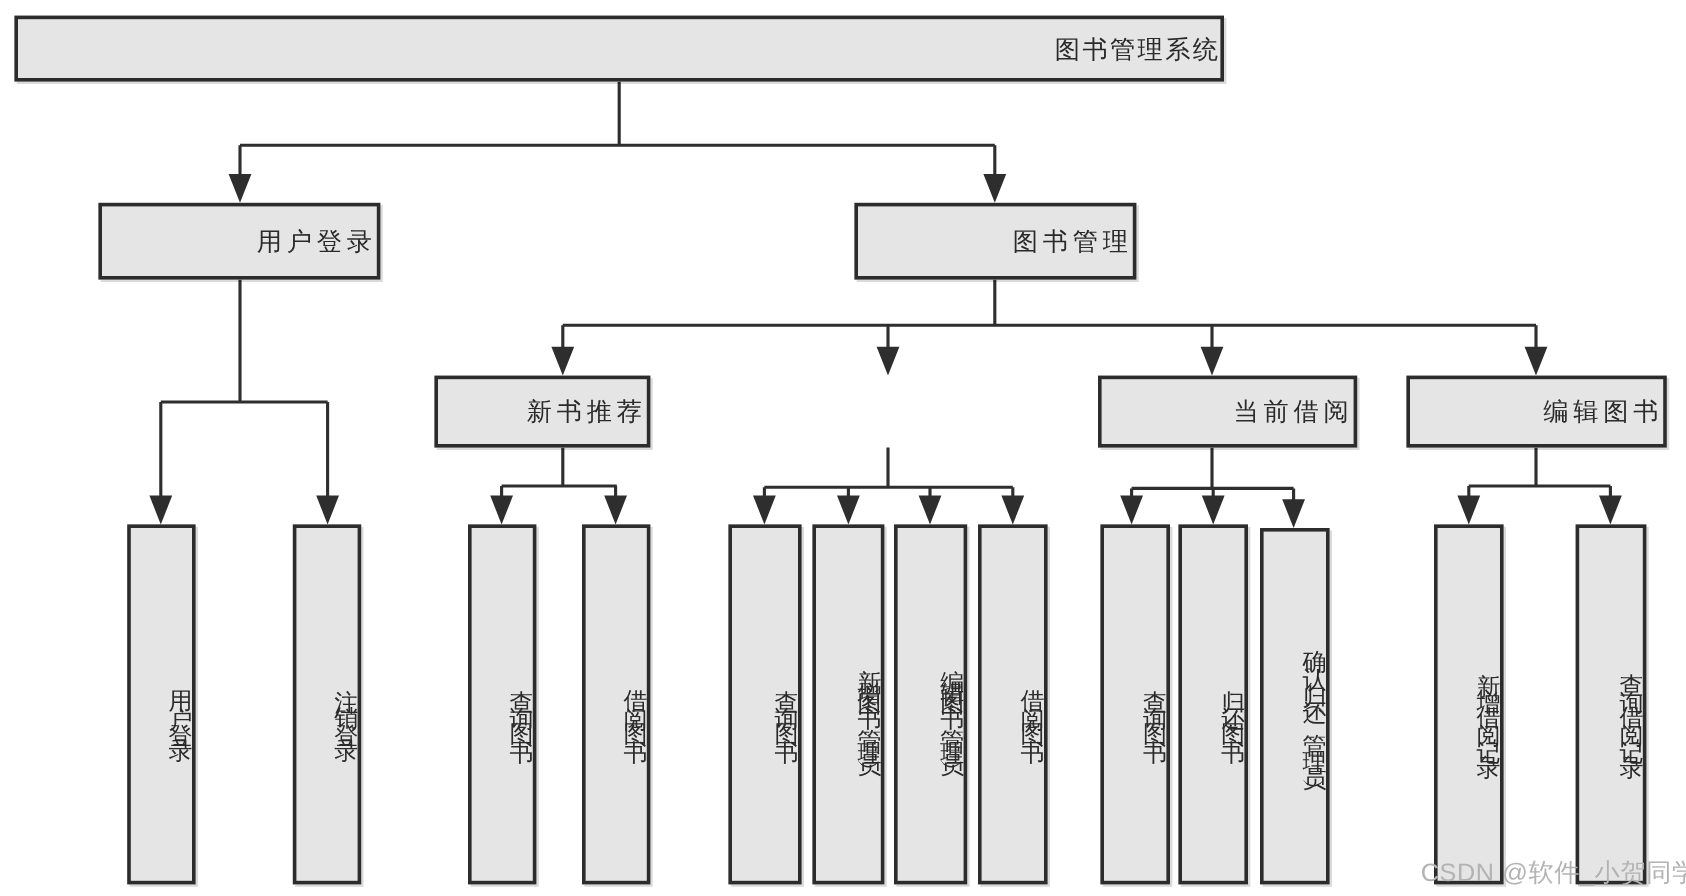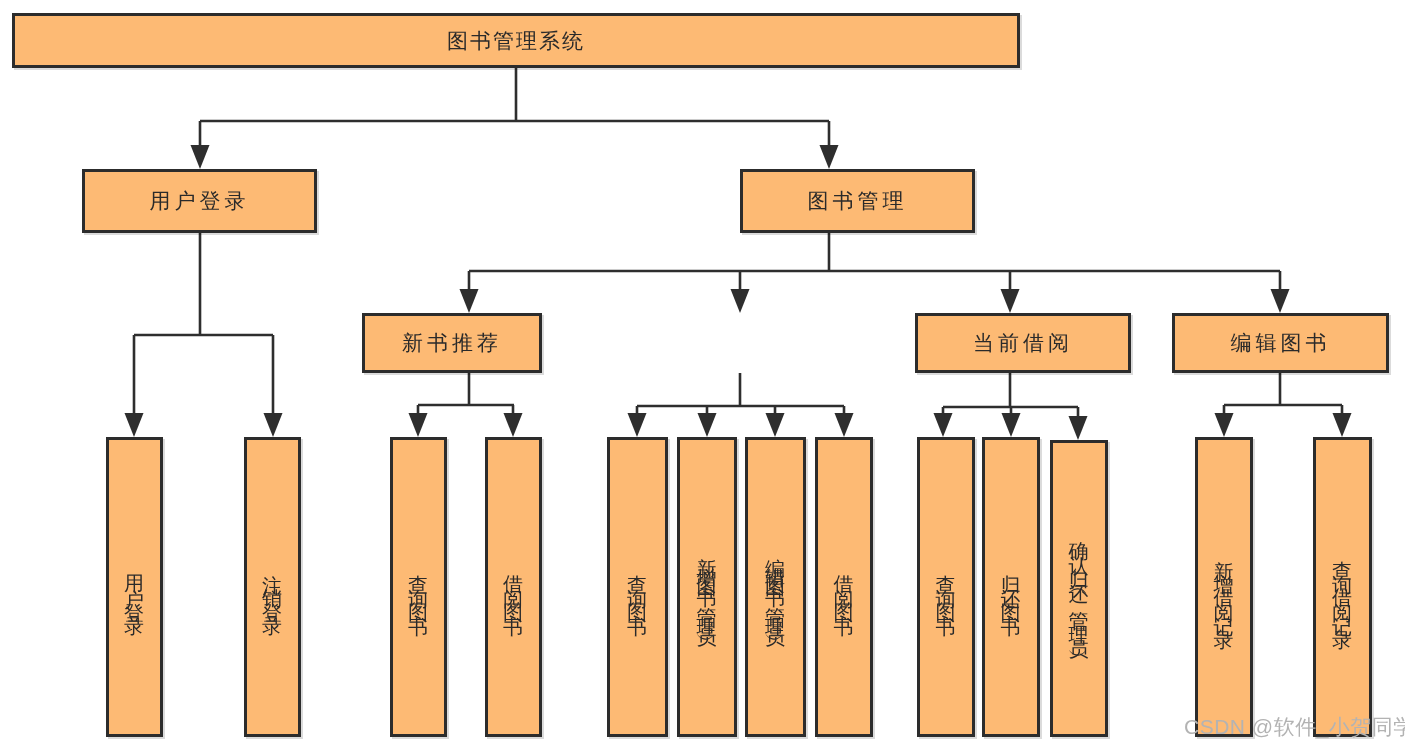--- a/index.html
+++ b/index.html
@@ -8,22 +8,22 @@
     background:var(--background,#ffffff);
     font-family:"Liberation Sans", sans-serif;
     color:var(--text,#2a2a2a);
   }
   .connectors{position:absolute;left:0;top:0;z-index:1;}
   .connectors path{fill:none;stroke:var(--line,#2e2e2e);stroke-width:2.6px;}
   .connectors polygon{fill:var(--line,#2e2e2e);}
   .box{
     position:absolute;z-index:2;box-sizing:border-box;
     border:3px solid var(--border,#2c2c2c);
-    background:#fdba74;
-    display:flex;align-items:center;justify-content:center;
+    background:#e5e5e5;
+    display:flex;align-items:center;justify-content:flex-end;
     box-shadow:2px 2px 0 rgba(0,0,0,0.14);
   }
   .box.h span{font-size:21px;letter-spacing:4px;white-space:nowrap;}
   .box.root span{font-size:21px;letter-spacing:2px;}
   .box.v span{
     writing-mode:vertical-rl;
     font-size:20px;line-height:1;
     letter-spacing:14px;
   }
   .box.v.tight span{letter-spacing:10px;}
@@ -61,21 +61,21 @@
       <path d="M516 68V121 M200 121H829 M200 233V335 M134 335H273 M829 233V271 M469 271H1280 M469 373V405 M418 405H514 M740 373V406 M637 406H844 M1010 373V407 M943 407H1078 M1280 373V405 M1224 405H1342 M200 121V151 M829 121V151 M469 271V295 M740 271V295 M1010 271V295 M1280 271V295 M134 335V419 M273 335V419 M418 405V419 M513 405V419 M637 406V419 M707 406V419 M775 406V419 M844 406V419 M943 407V419 M1011 407V419 M1078 407V422 M1224 405V419 M1342 405V419"></path>
     </svg>
 
   <div class="box h root" style="left:12px;top:13px;width:1008px;height:55px">
     <span>图书管理系统</span>
   </div>
 
   <div class="box h" style="left:82px;top:169px;width:235px;height:64px">
     <span>用户登录</span>
   </div>
-  <div class="box h" style="left:740px;top:169px;width:235px;height:64px">
+  <div class="box h" style="left:712px;top:169px;width:235px;height:64px">
     <span>图书管理</span>
   </div>
 
   <div class="box h" style="left:362px;top:313px;width:180px;height:60px">
     <span>新书推荐</span>
   </div>
   <div class="box h" style="left:915px;top:313px;width:216px;height:60px">
     <span>当前借阅</span>
   </div>
   <div class="box h" style="left:1172px;top:313px;width:217px;height:60px">

